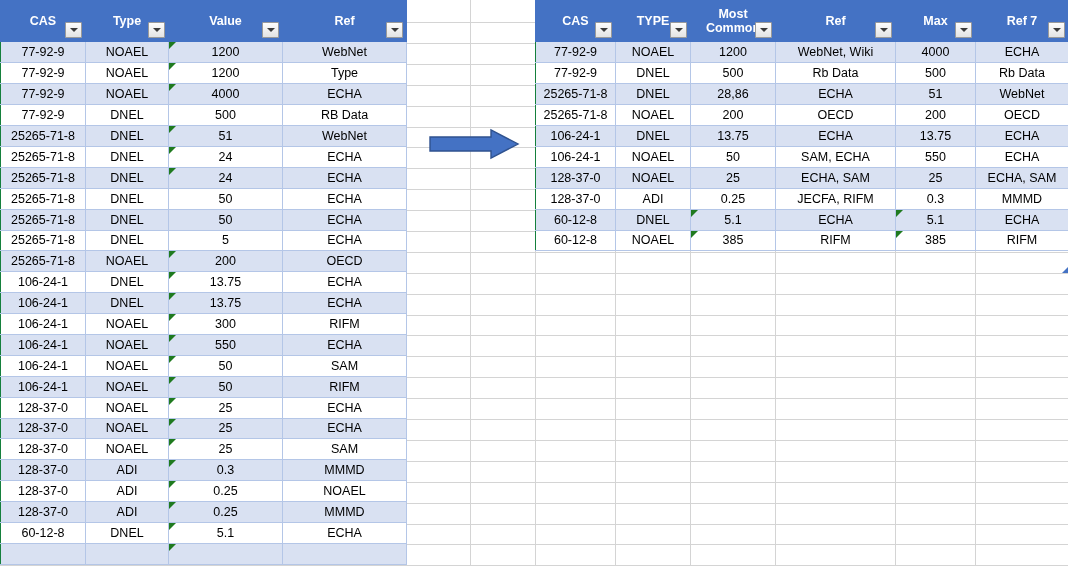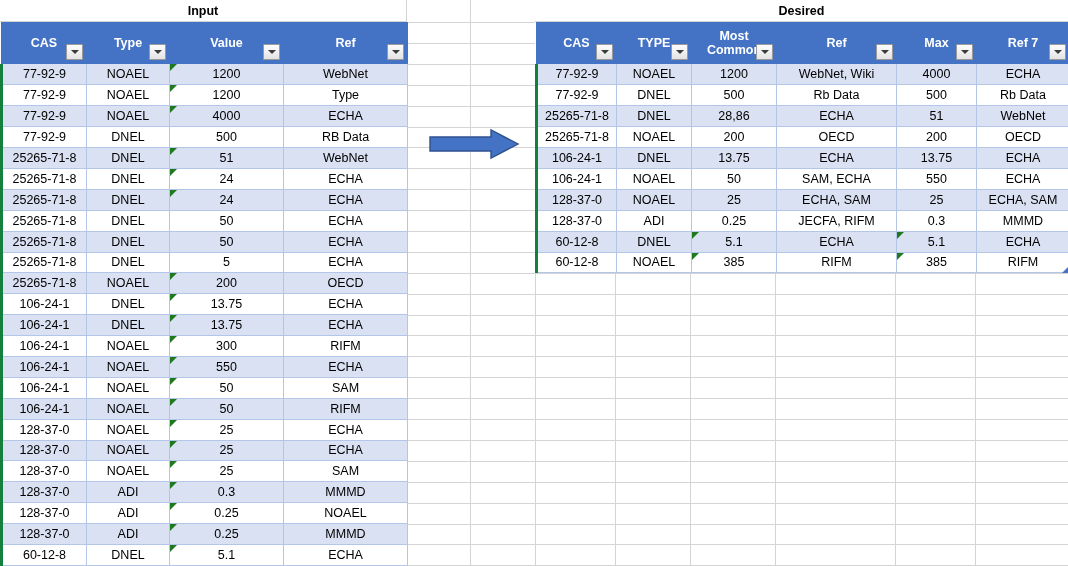--- a/index.html
+++ b/index.html
@@ -124,21 +124,21 @@
 
   
   table.xl tbody td {
     height: 20.9px;
     border-right: 1px solid #b4c6e7;
     border-bottom: 1px solid #b4c6e7;
     box-sizing: border-box;
     position: relative;
   }
   table.xl tbody tr td:first-child {
-    border-left: 3px solid #15803d;
+    border-left: 1px solid #15803d;
   }
   table.xl tbody tr.band td {
     background: #d9e1f2;
   }
   table.xl tbody tr.plain td {
     background: #ffffff;
   }
 
   
   .errtri {
@@ -212,21 +212,20 @@
       <div class="gline-h" style="top: 440px;"></div>
       <div class="gline-h" style="top: 461px;"></div>
       <div class="gline-h" style="top: 482px;"></div>
       <div class="gline-h" style="top: 503px;"></div>
       <div class="gline-h" style="top: 524px;"></div>
       <div class="gline-h" style="top: 544px;"></div>
       <div class="gline-h" style="top: 565px;"></div>
     </div>
 
   <div class="tblblock" id="left-block">
-    <div class="title-row">Input</div>
     <table class="xl" id="left-table">
       <colgroup>
         <col style="width:85px">
           <col style="width:83px">
           <col style="width:114px">
           <col style="width:124px">
       </colgroup>
       <thead>
         <tr>
           <th>
@@ -405,21 +404,20 @@
 
   </div>
 
   <div class="arrow-wrap" id="arrow-wrap" style="left:428px; top:128px; width:92px; height:32px;">
     <svg width="92" height="32" viewBox="0 0 92 32">
       <polygon points="2,9 63,9 63,2 90,16 63,30 63,23 2,23" fill="#4472C4" stroke="#2F528F" stroke-width="1.4" stroke-linejoin="miter"></polygon>
     </svg>
   </div>
 
   <div class="tblblock" id="right-block">
-    <div class="title-row">Desired</div>
     <table class="xl" id="right-table">
       <colgroup>
         <col style="width:80px">
           <col style="width:75px">
           <col style="width:85px">
         <col style="width:120px">
           <col style="width:80px">
           <col style="width:93px">
       </colgroup>
       <thead>

